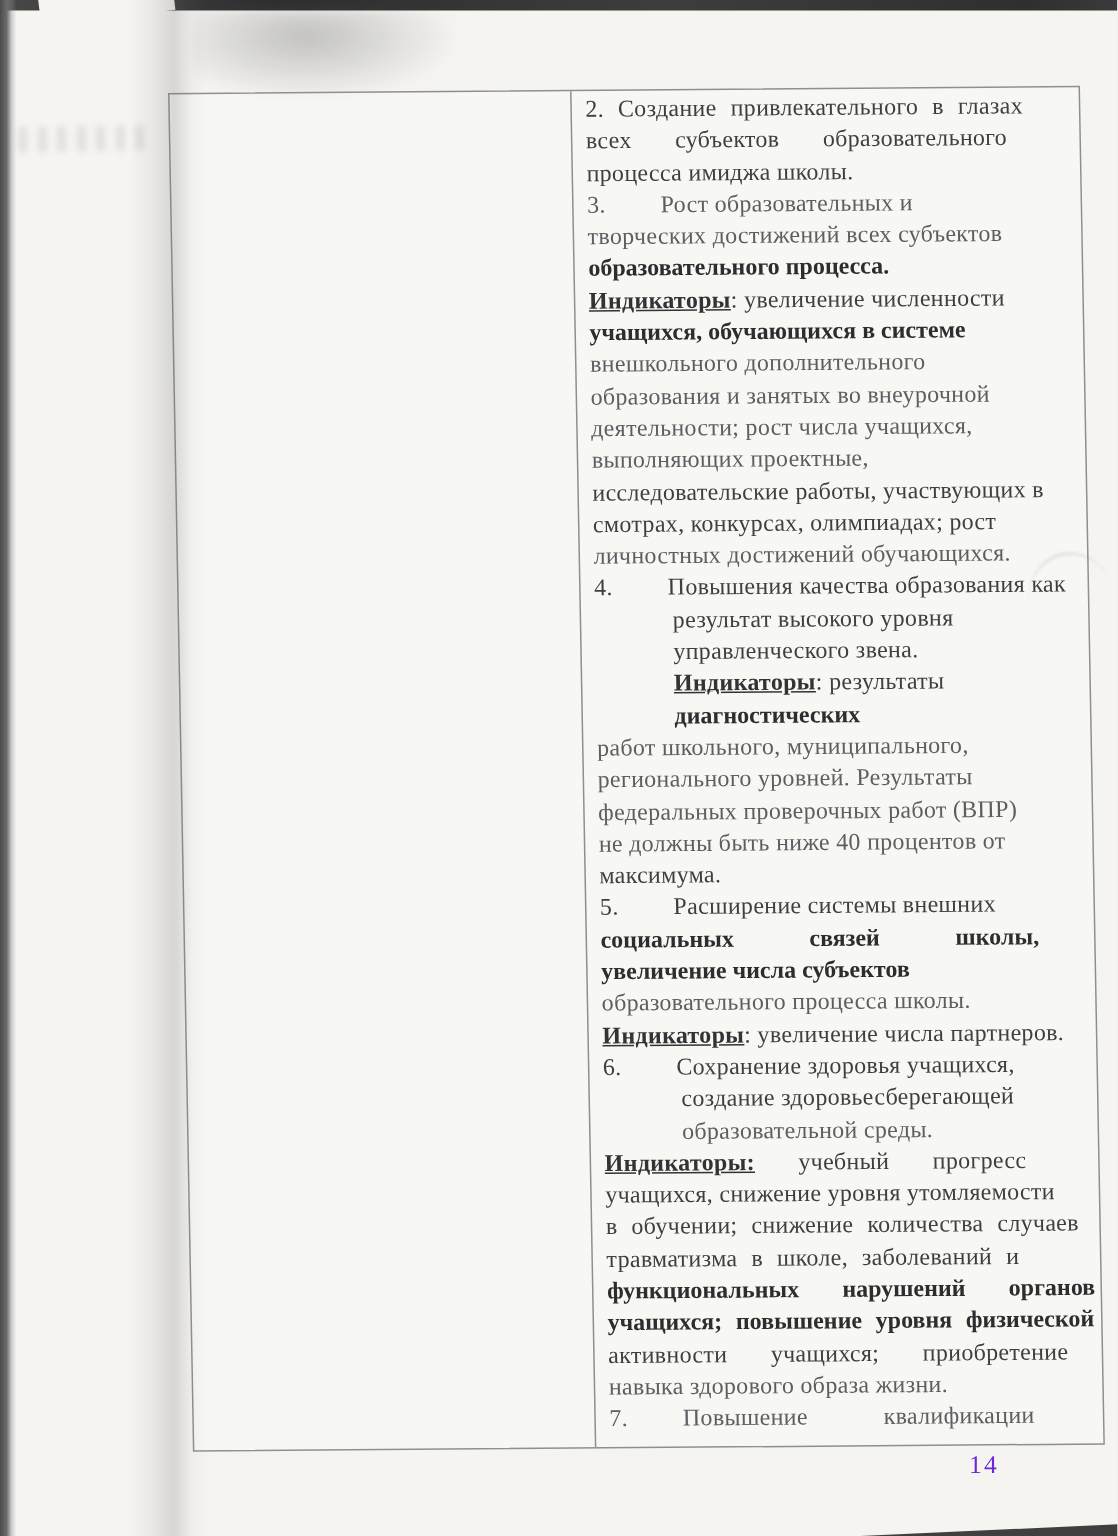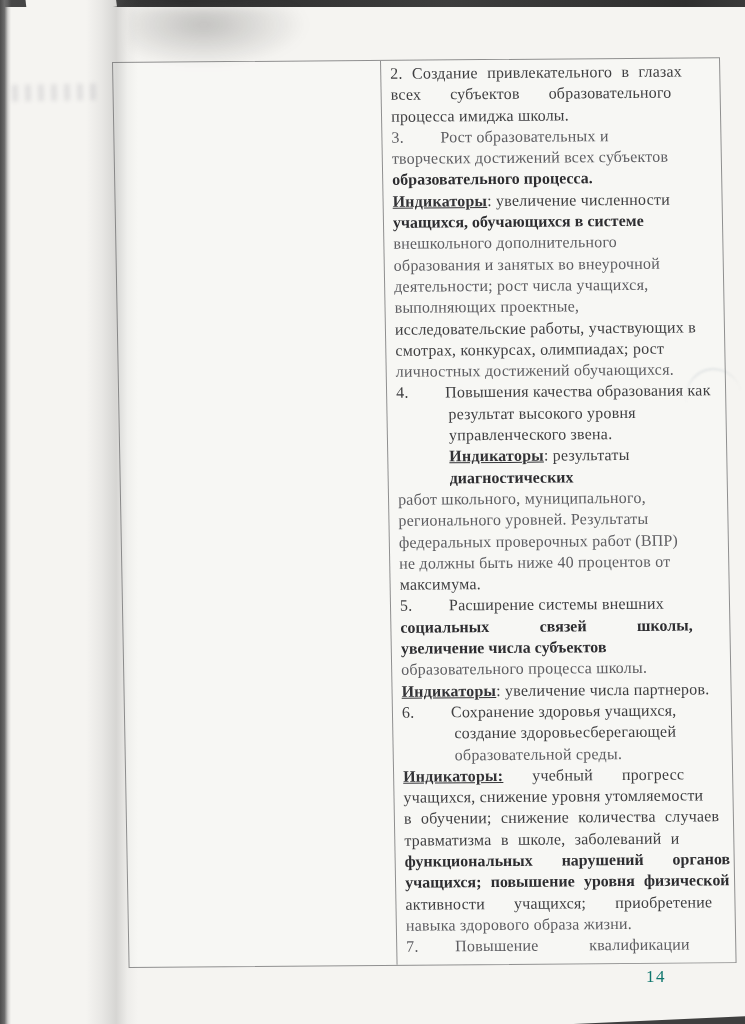--- a/index.html
+++ b/index.html
@@ -39,21 +39,21 @@
   .line{font-size:16px;line-height:21.3px;white-space:nowrap;color:#454545;letter-spacing:.2px;}
   .dark{color:#2d2d30;font-weight:bold;letter-spacing:0;}
   .mid{color:#3f3f41;}
   .light{color:#5e5e62;}
   .bu{font-weight:bold;text-decoration:underline;color:#333336;}
   .num{display:inline-block;width:49px;}
   .ind{padding-left:52px;}
   .j1{word-spacing:.32em;}
   .j2{word-spacing:1.55em;}
   .j3{word-spacing:2.9em;}
-  .pgnum{position:absolute;left:646px;top:967px;font-size:17px;color:#0f766e;letter-spacing:1.5px;}
+  .pgnum{position:absolute;left:646px;top:967px;font-size:17px;color:#6d28d9;letter-spacing:1.5px;}
 </style>
 </head>
 <body>
 
 <div id="scan">
   <div class="band-top"></div>
   <div class="corner-wedge"></div>
   <div class="band-left"></div>
   <div class="blotch"></div>
   <div class="smudge"></div>

